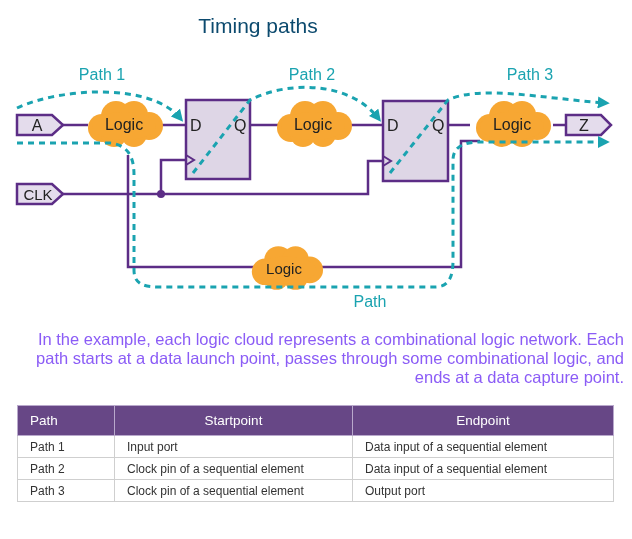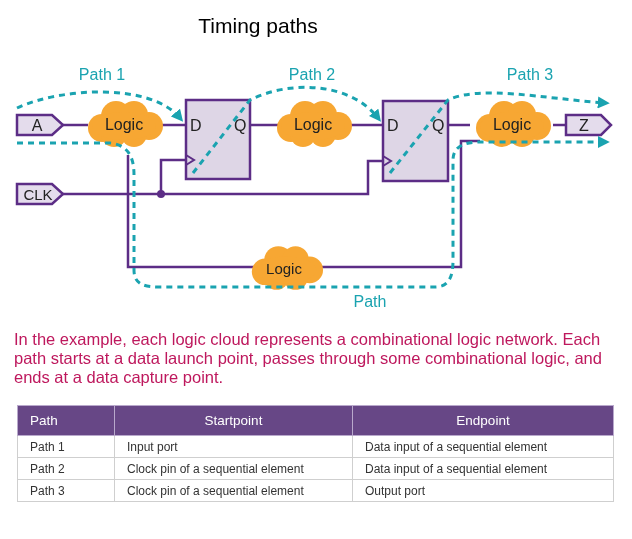--- a/index.html
+++ b/index.html
@@ -1,22 +1,22 @@
 <!DOCTYPE html>
 <html><head>
 <meta charset="utf-8">
 <style>
   html, body { margin: 0; padding: 0; background: #ffffff; }
   body { width: 632px; height: 539px; position: relative; overflow: hidden;
          font-family: "Liberation Sans", "DejaVu Sans", sans-serif; color: #1a1a1a; }
   .title { position: absolute; top: 14px; left: 0; width: 516px; text-align: center;
-           font-size: 21px; color: #000000; }
+           font-size: 21px; color: #0c4a6e; }
   svg.diagram { position: absolute; left: 0; top: 50px; }
   .desc { position: absolute; left: 14px; top: 330px; width: 610px; font-size: 16.5px;
-          line-height: 19px; color: #be185d; }
+          line-height: 19px; color: #8b5cf6; text-align: right; }
   table.paths { position: absolute; left: 17px; top: 405px; width: 597px;
                 border-collapse: collapse; font-size: 12px; color: #333; }
   table.paths th { background: #674786; color: #ffffff; font-weight: normal; font-size: 13.5px;
                    height: 29px; border: 1px solid #b9a9cc; padding: 0 8px; }
   table.paths th:first-child { text-align: left; padding-left: 12px; }
   table.paths td { height: 21px; border: 1px solid #cfcfcf; padding: 0 12px; }
   table.paths td:first-child { width: 72px; }
   table.paths th:nth-child(2), table.paths td:nth-child(2) { width: 213px; }
 </style>
 </head>

